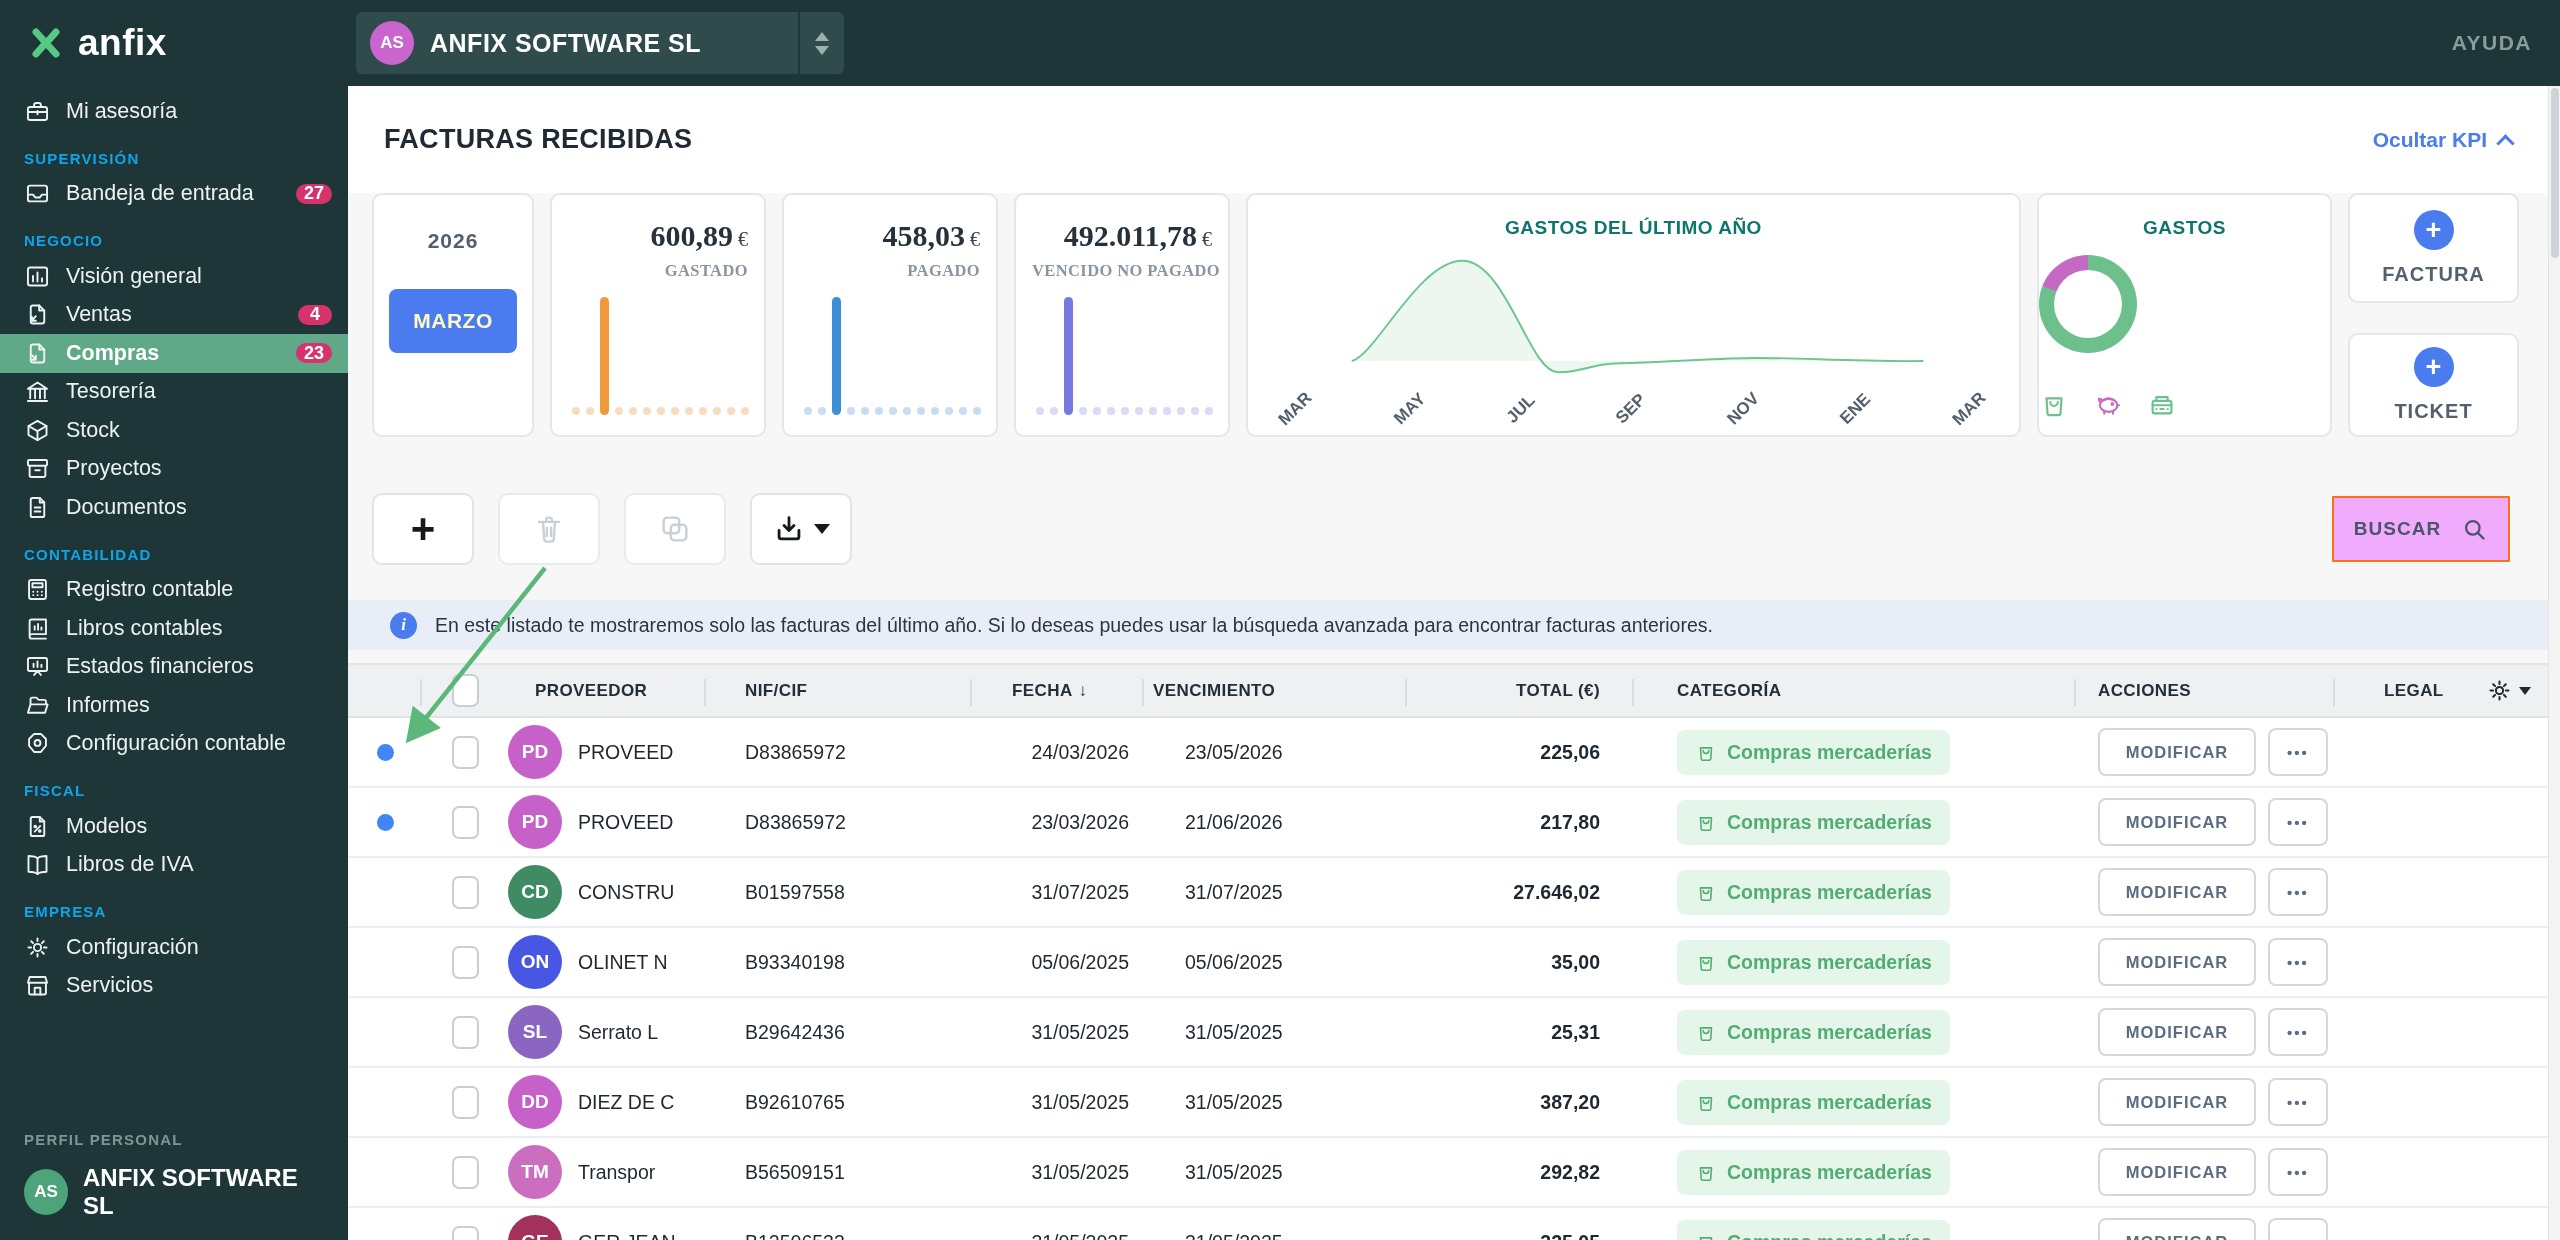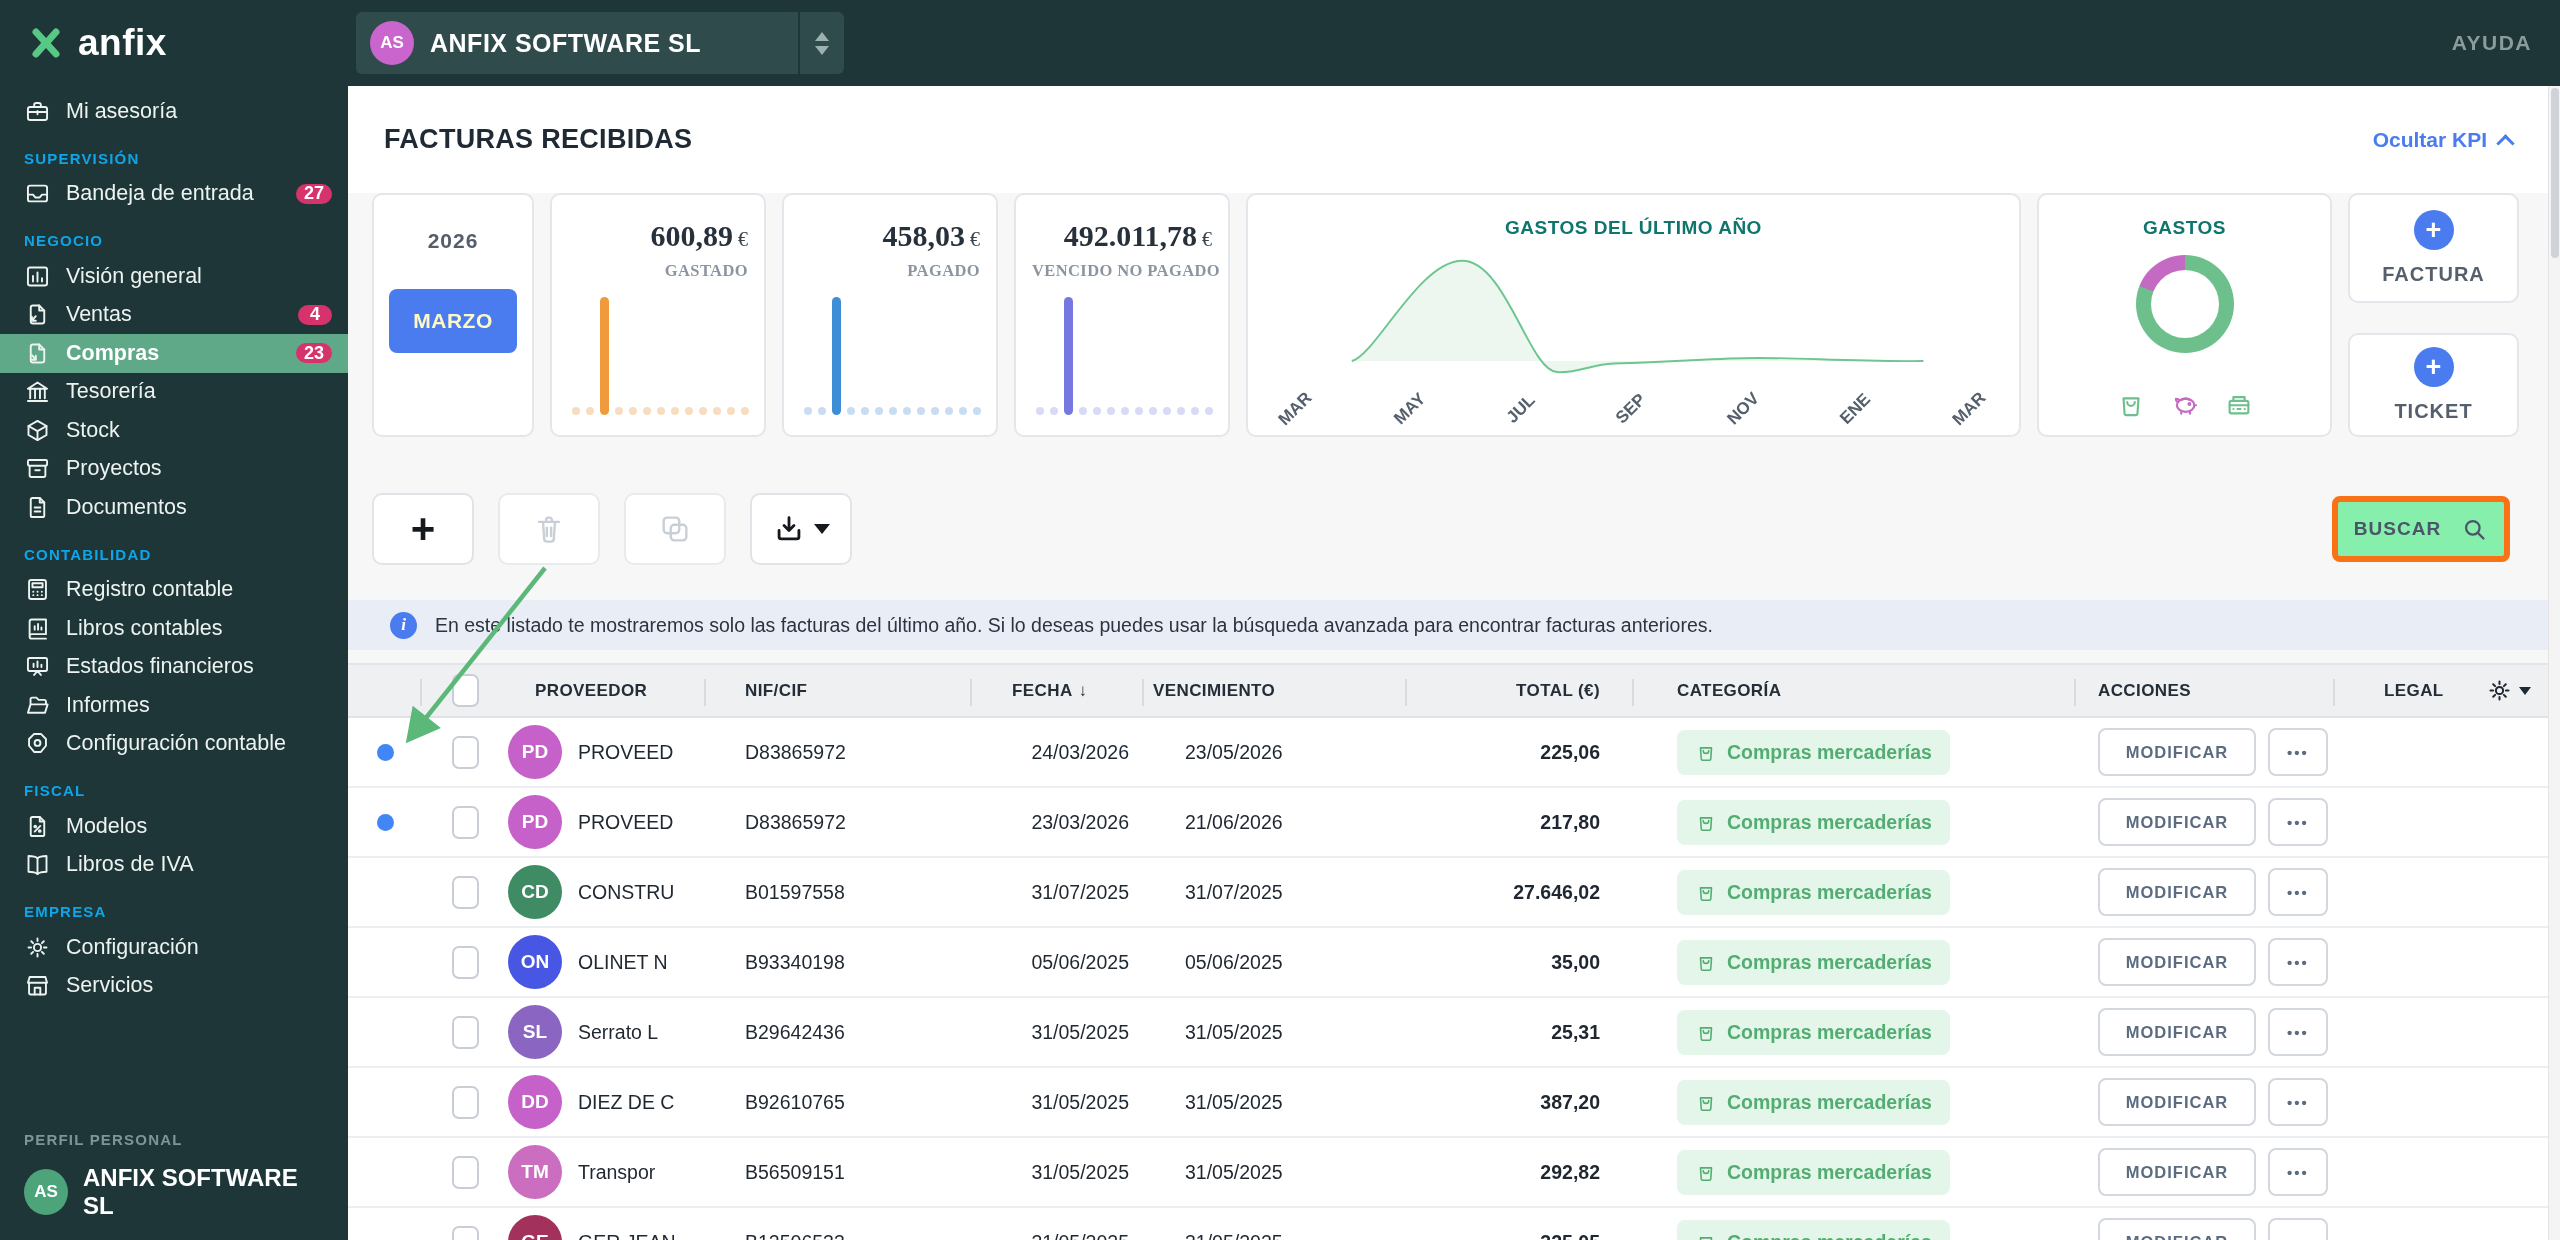--- a/index.html
+++ b/index.html
@@ -52,42 +52,42 @@
   .spark { position:absolute; left:20px; bottom:20px; display:flex; align-items:flex-end; gap:6px; height:120px; }
   .spark .sdot { width:8px; height:8px; border-radius:50%; }
   .spark .sbar { width:9px; height:118px; border-radius:5px; }
 
   .chart-card { width:775px; position:relative; padding-top:22px; }
   .chart-title { text-align:center; color:#0f766e; font-weight:bold; font-size:19px; letter-spacing:.5px; }
   .chart-svg { position:absolute; left:18px; top:50px; width:740px; height:150px; }
   .months { position:absolute; left:28px; right:30px; bottom:16px; display:flex; justify-content:space-between; }
   .month-lbl { transform:rotate(-45deg); color:#55606c; font-weight:bold; font-size:17px; }
 
-  .donut-card { width:295px; position:relative; display:flex; flex-direction:column; align-items:center; padding-top:22px; }
+  .donut-card { width:295px; position:relative; display:flex; flex-direction:column; padding-top:22px; }
   .donut { margin-top:16px; width:98px; height:98px; border-radius:50%; position:relative; }
   .donut::after { content:""; position:absolute; inset:15px; background:#fff; border-radius:50%; }
   .donut-icons { position:absolute; bottom:16px; display:flex; gap:24px; }
   .donut-icons .dicon { width:30px; height:30px; }
   .donut-icons svg { width:30px; height:30px; }
 
   .action-col { width:171px; display:flex; flex-direction:column; gap:30px; }
   .action-card { display:flex; flex-direction:column; align-items:center; justify-content:center; gap:13px; cursor:pointer; }
   .action-card.factura { height:110px; }
   .action-card.ticket { height:104px; }
   .plus-circle { width:40px; height:40px; border-radius:50%; background:#4a7cf0; color:#fff; font-size:27px; font-weight:bold; display:flex; align-items:center; justify-content:center; line-height:1; }
   .action-label { color:#55606c; font-weight:bold; font-size:20px; letter-spacing:1px; }
 
   
   .toolbar { margin-top:56px; padding:0 24px; display:flex; align-items:center; height:72px; }
   .tool-btn { width:102px; height:72px; background:#fff; border:2px solid #e0e4e9; border-radius:10px; display:flex; align-items:center; justify-content:center; margin-right:24px; cursor:pointer; color:#15181c; }
   .tool-btn.disabled { border-color:#e8ebee; color:#c9cfd7; cursor:default; }
   .tool-btn svg { width:34px; height:34px; }
   .tool-btn .plus-glyph { font-size:42px; font-weight:bold; line-height:0; }
   .caret-down { width:0; height:0; border-left:8px solid transparent; border-right:8px solid transparent; border-top:10px solid #15181c; margin-left:8px; }
-  .search-btn { margin-left:auto; margin-right:14px; width:178px; height:66px; background:#86efac; border:6px solid #f97316; border-radius:8px; display:flex; align-items:center; justify-content:center; gap:20px; color:#4a5568; font-weight:bold; font-size:19px; letter-spacing:1px; cursor:pointer; font-family:inherit; }
+  .search-btn { margin-left:auto; margin-right:14px; width:178px; height:66px; background:#f0abfc; border:2px solid #f97316; border-radius:1px; display:flex; align-items:center; justify-content:center; gap:20px; color:#4a5568; font-weight:bold; font-size:19px; letter-spacing:1px; cursor:pointer; font-family:inherit; }
   .search-btn svg { width:27px; height:27px; }
 
   
   .banner { margin-top:35px; height:50px; background:#e9edf6; display:flex; align-items:center; padding:0 42px; gap:18px; }
   .info-icon { width:27px; height:27px; border-radius:50%; background:#4a7cf0; color:#fff; font-size:17px; font-weight:bold; font-style:italic; font-family:"Liberation Serif", serif; display:flex; align-items:center; justify-content:center; flex:none; }
   .banner-text { color:#2b3440; font-size:19.5px; }
 
   
   .table-head { margin-top:13px; height:55px; background:#eef0f2; border-top:2px solid #e2e5e9; border-bottom:2px solid #dfe2e6; display:flex; align-items:center; position:relative; color:#242e39; font-weight:bold; font-size:17px; letter-spacing:.4px; }
   .sep { position:absolute; top:14px; height:27px; width:2px; background:#d8dce0; }

